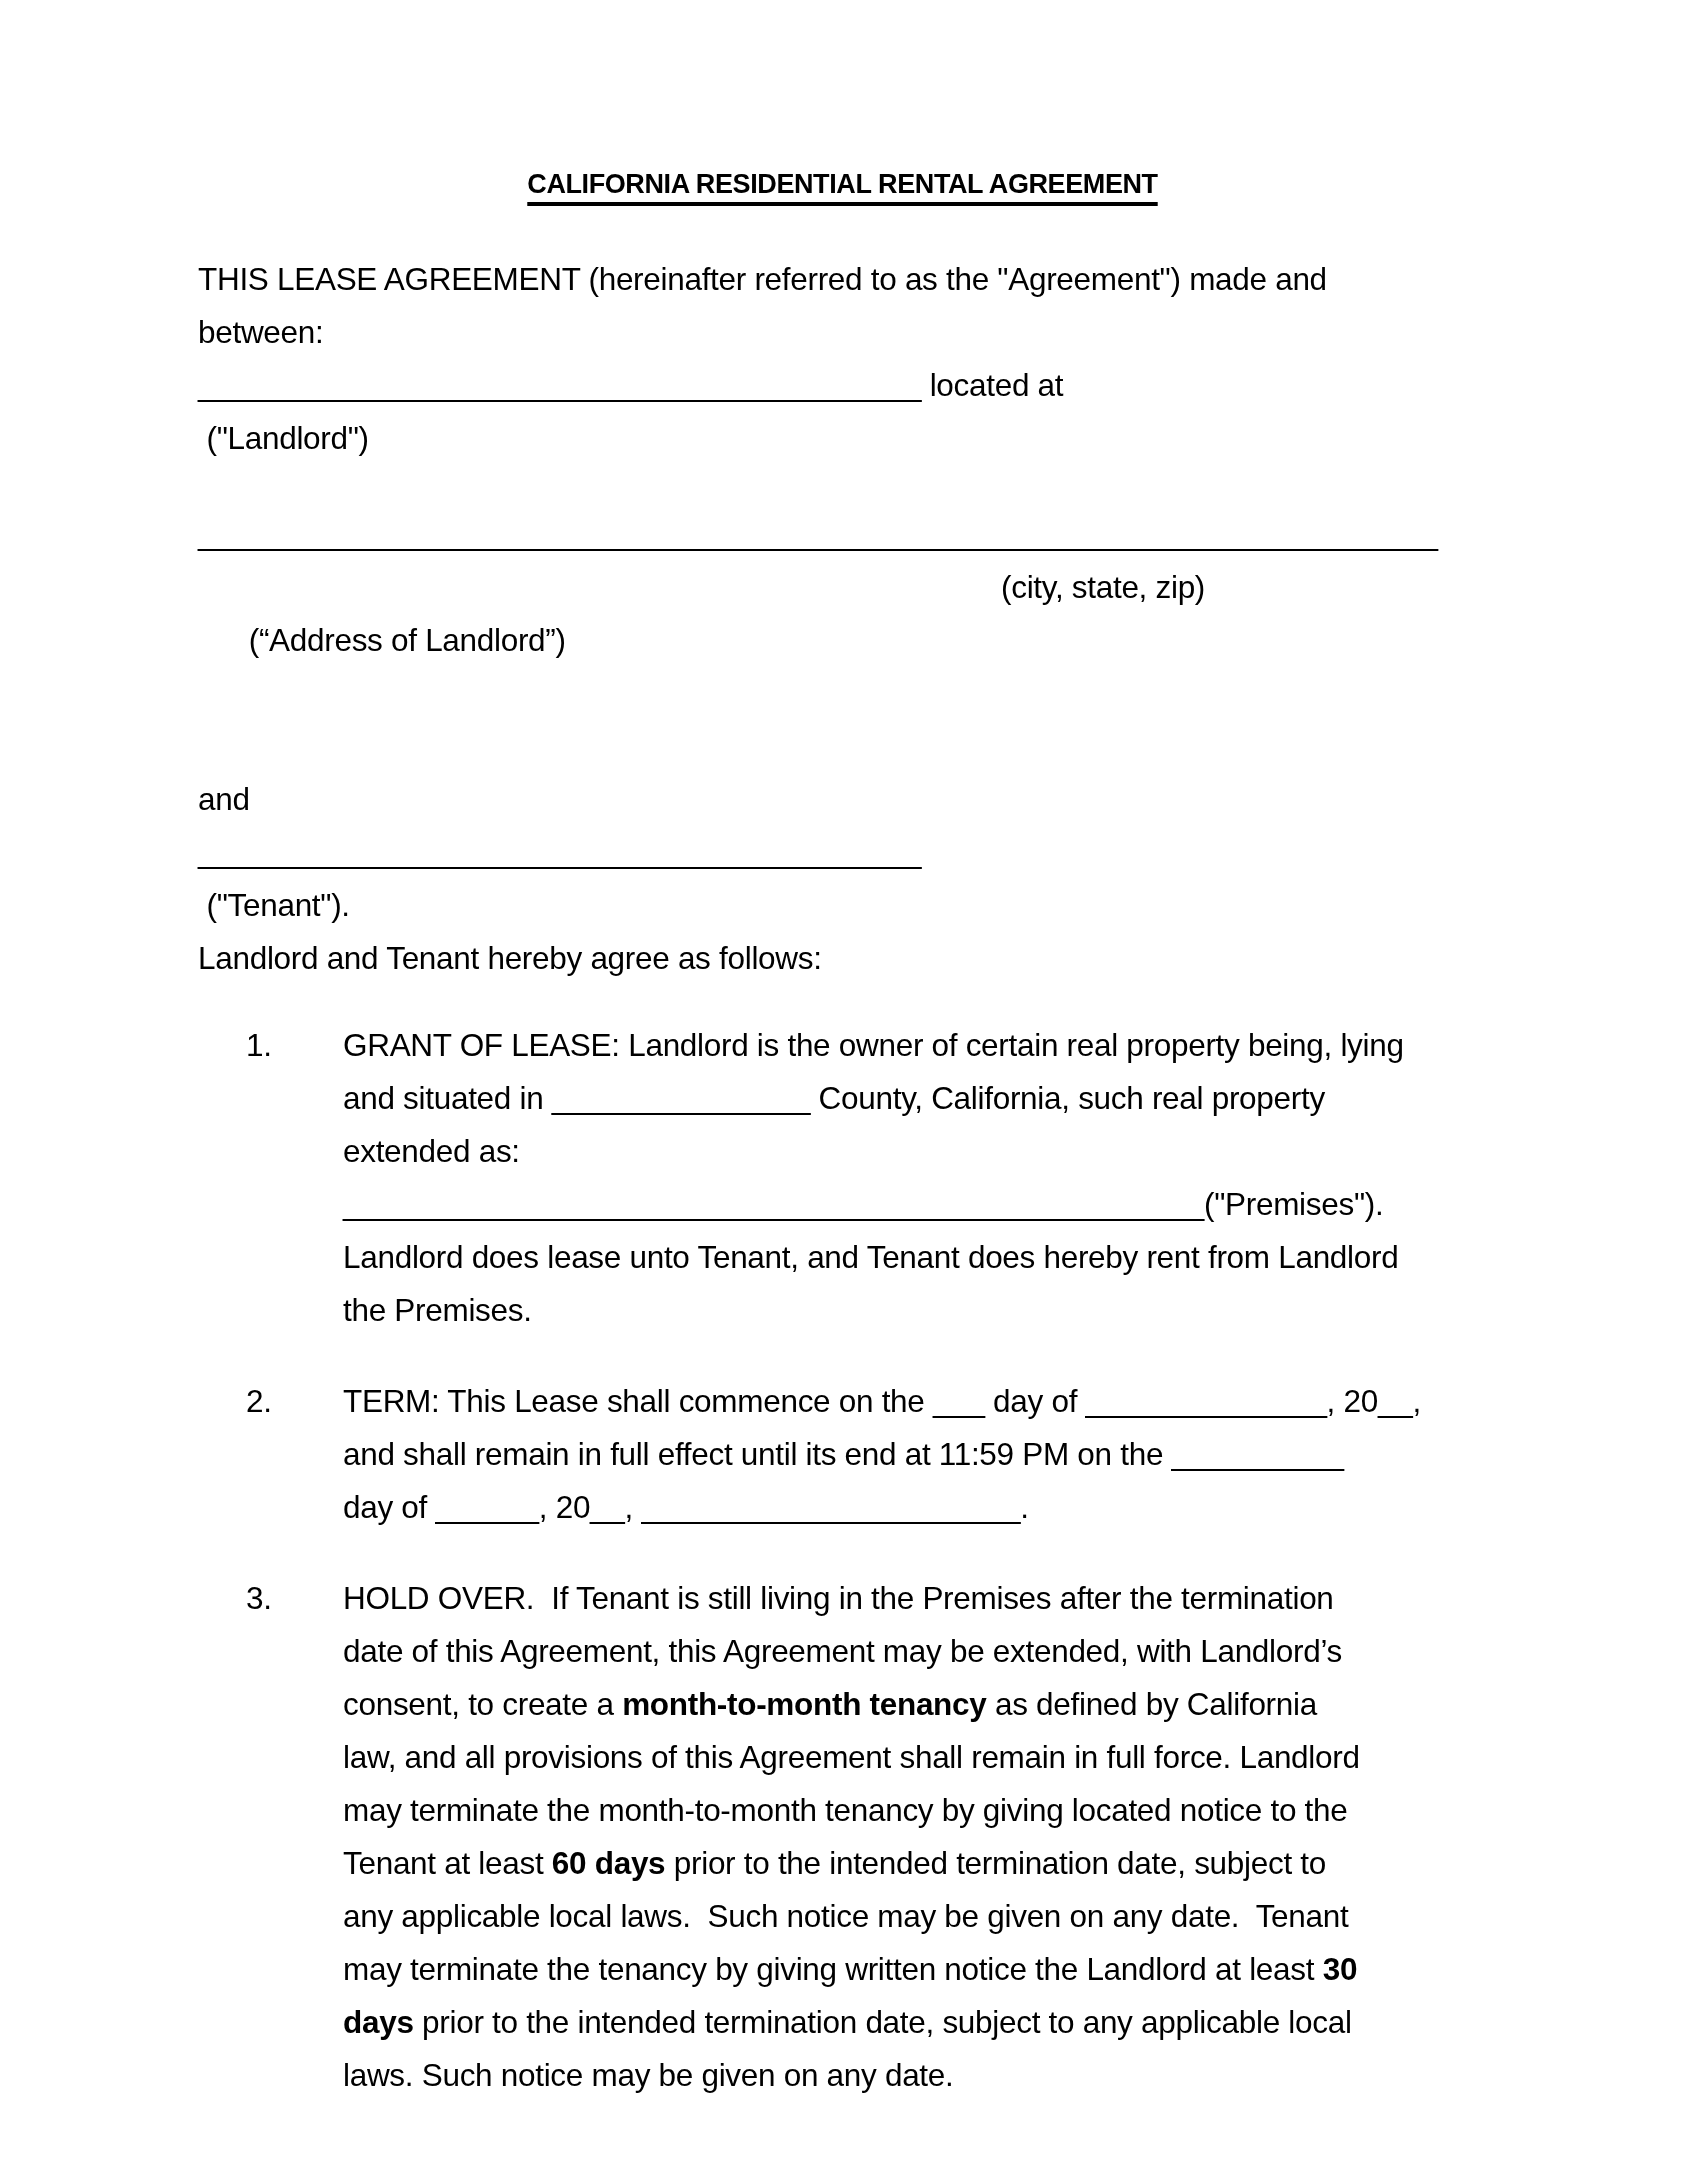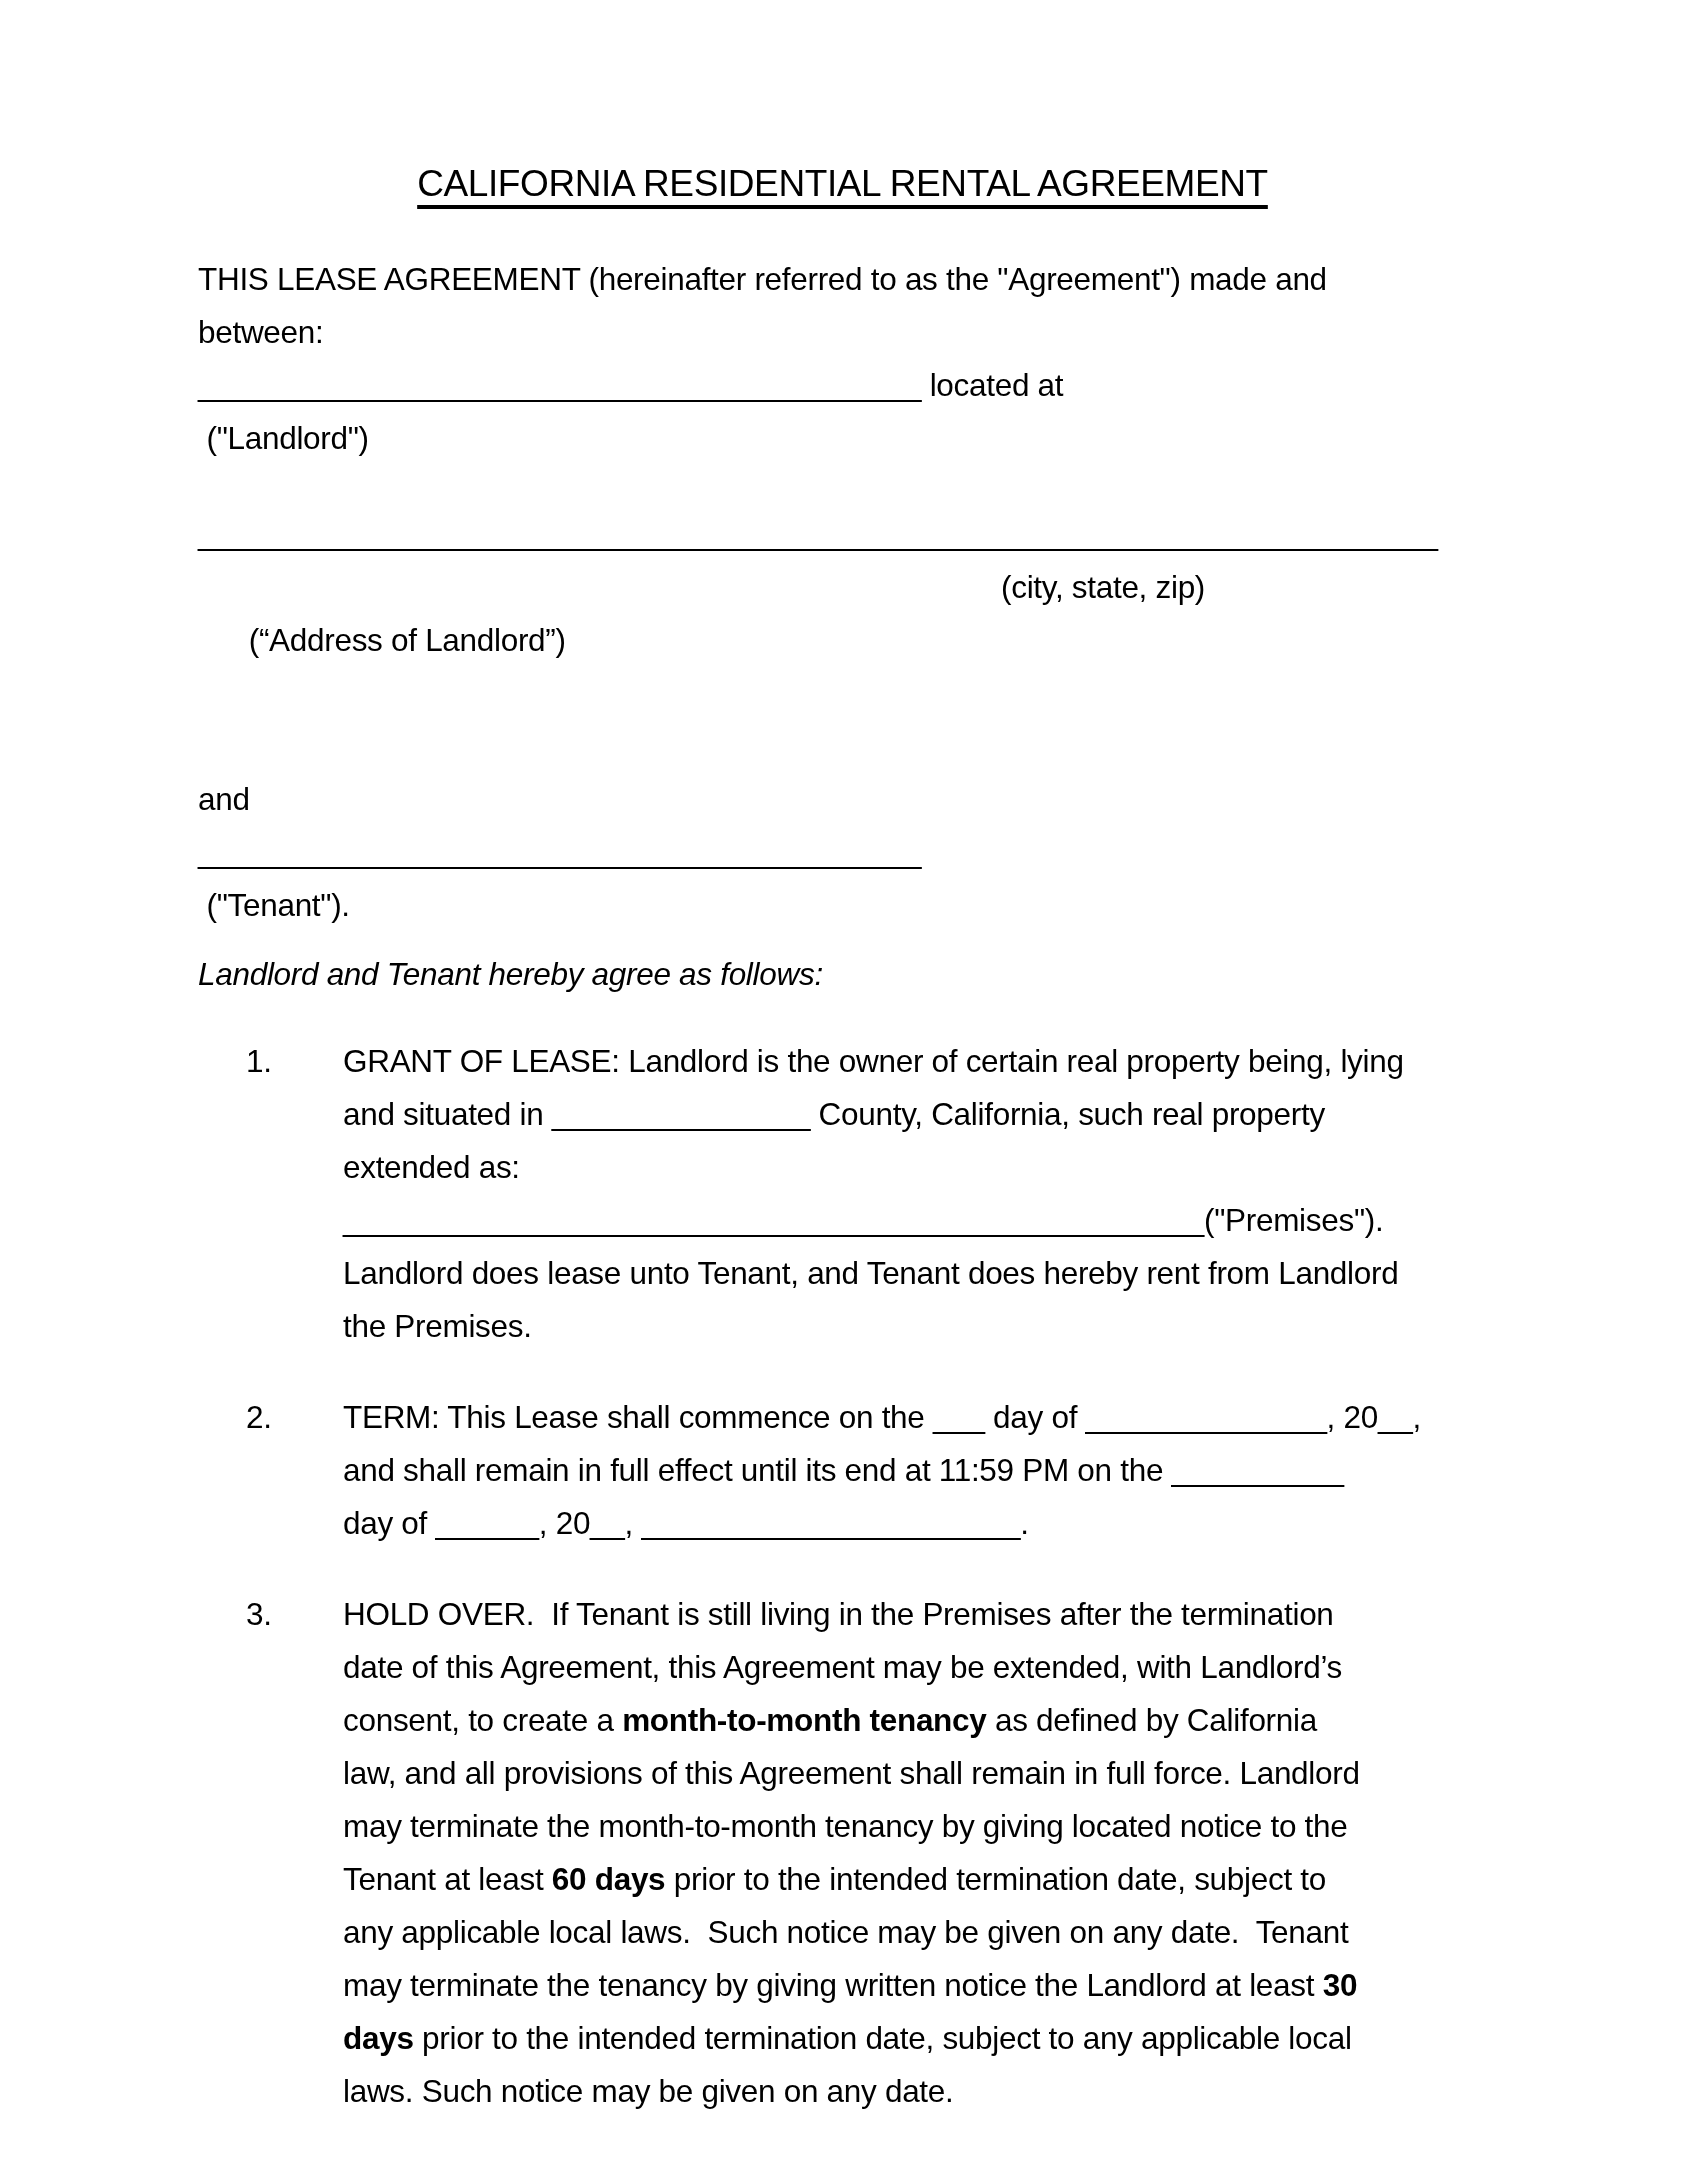--- a/index.html
+++ b/index.html
@@ -17,35 +17,35 @@
     color: #000000;
     font-family: "Liberation Sans", "DejaVu Sans", sans-serif;
     font-size: 31.5px;
     line-height: 53px;
     letter-spacing: -0.3px;
     overflow: hidden;
   }
   .doc-title {
     margin-top: 25.6px;
     text-align: center;
-    font-size: 37px;
+    font-size: 27px;
     line-height: 60px;
-    font-weight: normal;
+    font-weight: bold;
     letter-spacing: -0.4px;
   }
   .doc-title .underline {
     text-decoration: underline;
     text-decoration-thickness: 4.3px;
     text-underline-offset: 8.5px;
   }
   .line { white-space: pre; }
   .intro { margin-top: 39px; }
   .sec-address { margin-top: 43px; }
   .sec-and { margin-top: 0; }
-  .lead-in { margin-top: 16px; font-style: italic; }
+  .lead-in { margin-top: 0; }
   .labels-row { position: relative; }
   .city-label { position: absolute; left: 803px; top: 0; text-align: right; }
   .item { display: flex; }
   .item-1 { margin-top: 34px; }
   .item-2 { margin-top: 38px; }
   .item-3 { margin-top: 38px; }
   .item-num {
     flex: 0 0 145px;
     box-sizing: border-box;
     padding-left: 48px;

